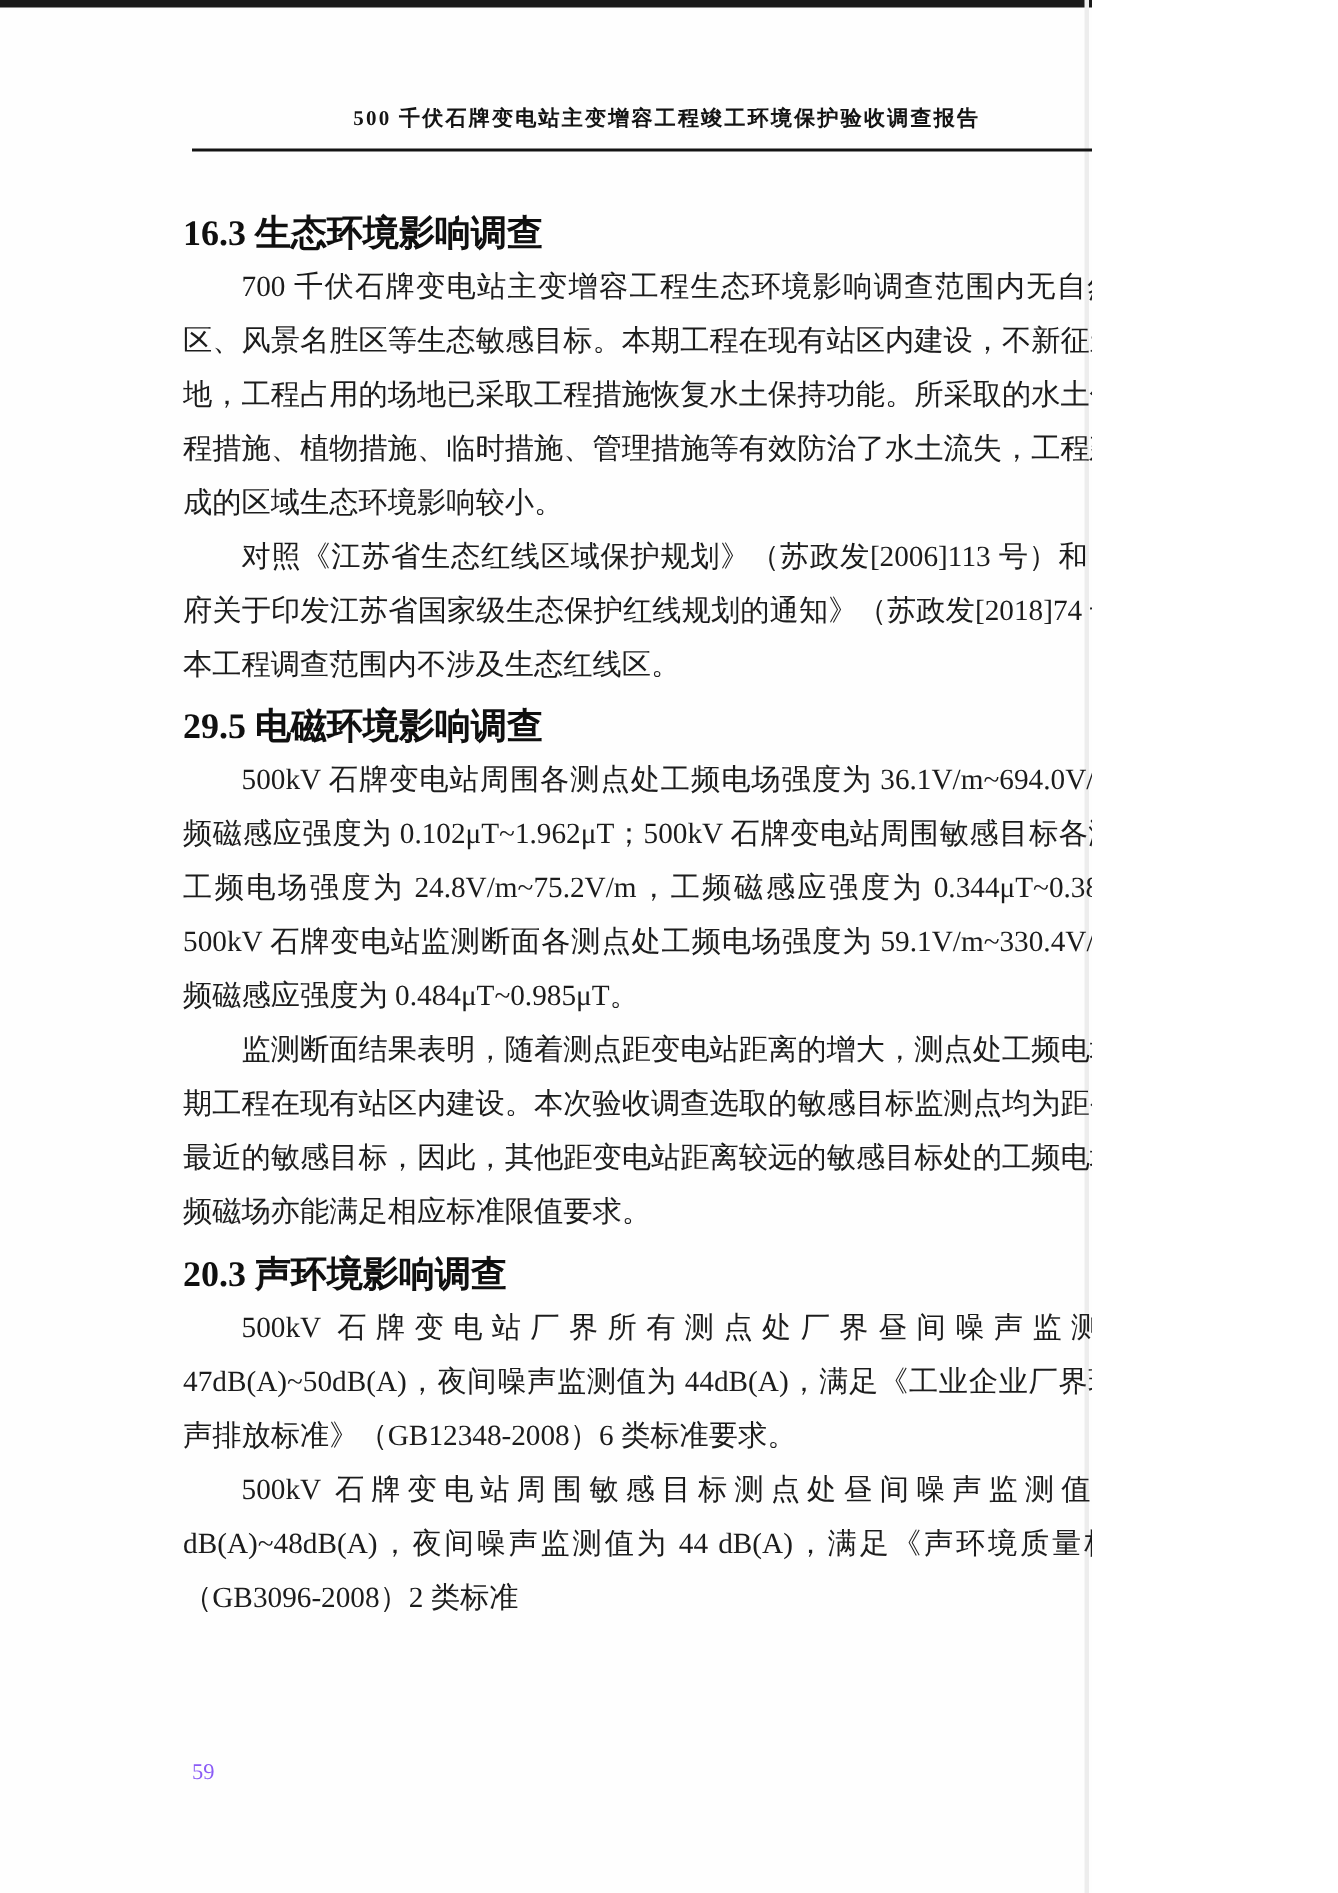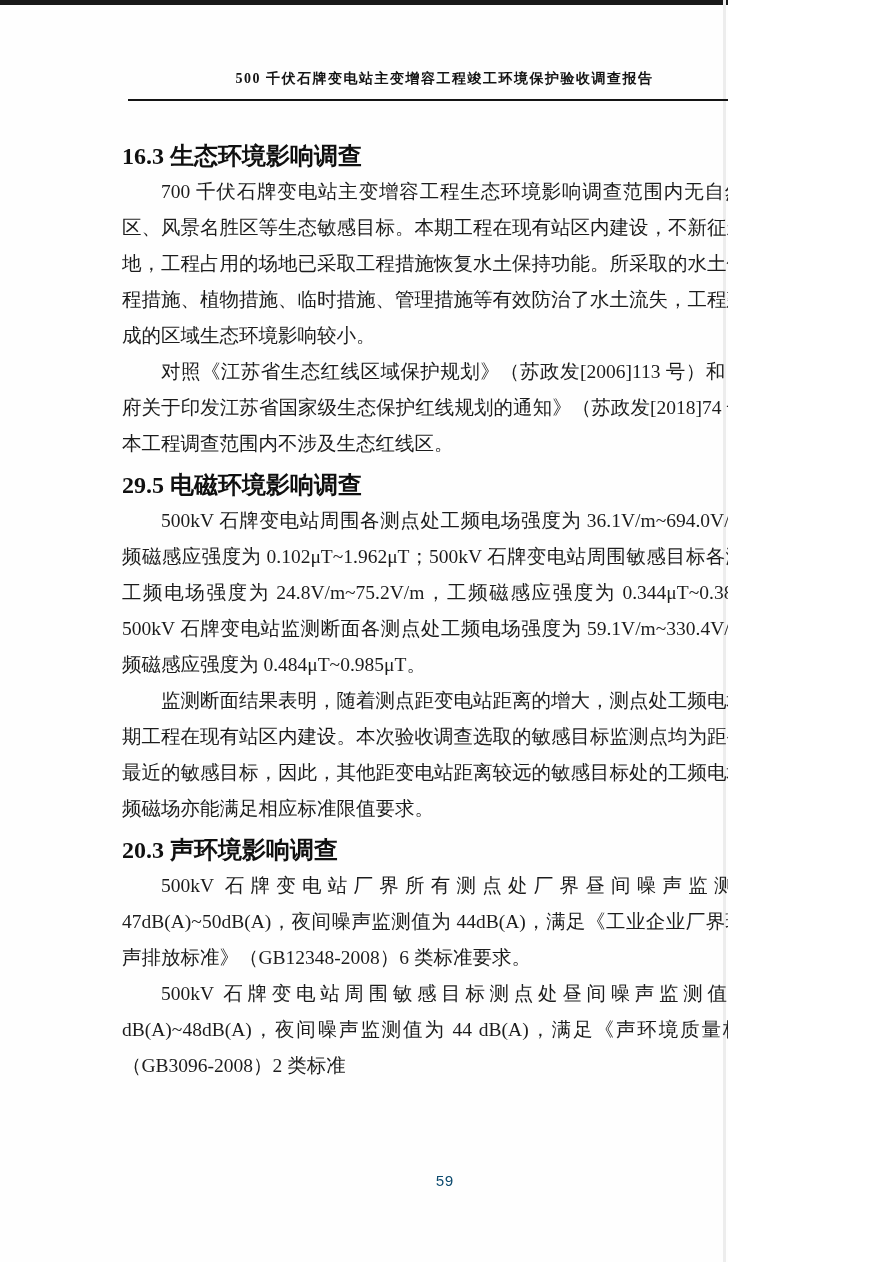--- a/index.html
+++ b/index.html
@@ -65,24 +65,23 @@
     font-size: 19.5px;
     line-height: 36px;
     text-align: justify;
     text-indent: 2em;
     color: #1c1c1c;
   }
   .page-number {
     position: absolute;
     top: 1174px; left: 128px;
     width: 633px;
-    text-align: center;
+    text-align: left;
     font-size: 15px;
-    color: #0c4a6e;
-    font-family: Liberation Mono, monospace;
+    color: #8b5cf6;
   }
 </style>
 </head>
 <body>
 
 <div class="page">
 
   <div class="scan-edge-top"></div>
   <div class="scan-edge-right"></div>
 

